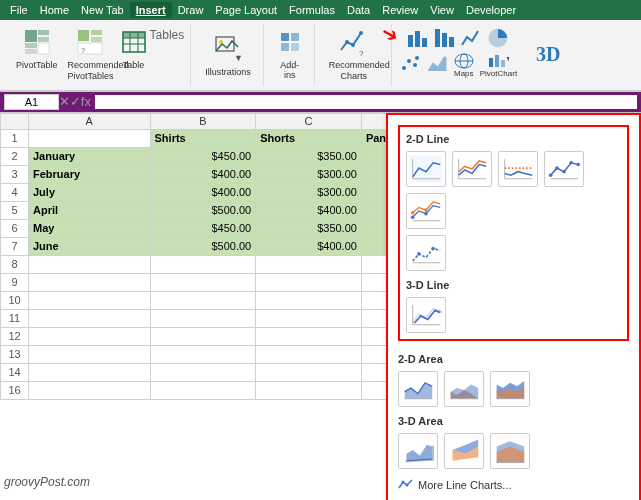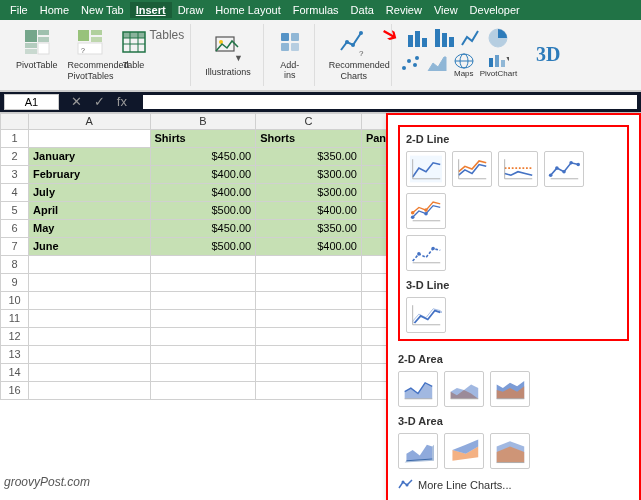--- a/index.html
+++ b/index.html
@@ -6,21 +6,21 @@
     body { font-family: 'Segoe UI', Arial, sans-serif; font-size: 11px; background: #fff; width: 641px; height: 500px; overflow: hidden; }
 
     
     .ribbon { background: #f3f3f3; border-bottom: 1px solid #ccc; }
     .menu-bar { display: flex; align-items: center; background: #217346; padding: 2px 4px; }
     .menu-bar span { color: #fff; font-size: 11px; padding: 2px 6px; cursor: pointer; }
     .ribbon-btn { display: flex; flex-direction: column; align-items: center; cursor: pointer; padding: 2px 4px; border-radius: 2px; }
     .ribbon-btn .label { font-size: 9px; color: #333; text-align: center; }
 
     
-    .formula-bar { display: flex; align-items: center; padding: 2px 4px; border-bottom: 1px solid #ccc; background: #0f172a; gap: 12px; }
+    .formula-bar { display: flex; align-items: center; padding: 2px 4px; border-bottom: 1px solid #ccc; background: #701a75; gap: 0; }
     .cell-ref { width: 55px; border: 1px solid #ccc; padding: 1px 4px; font-size: 11px; text-align: center; }
     .formula-input { flex: 1; border: none; font-size: 11px; outline: none; padding: 1px 4px; }
 
     
     .spreadsheet-container { display: flex; height: calc(500px - 120px); position: relative; }
     .spreadsheet { flex: 1; overflow: hidden; }
 
     table.sheet { border-collapse: collapse; width: 100%; }
     table.sheet th, table.sheet td { border: 1px solid #d0d0d0; font-size: 11px; padding: 1px 4px; min-width: 28px; height: 18px; white-space: nowrap; }
     table.sheet th { background: #f2f2f2; text-align: center; font-weight: normal; color: #333; }
@@ -50,21 +50,21 @@
   </style>
 </head>
 <body>
 
 <div class="menu-bar">
   <span>File</span>
   <span>Home</span>
   <span>New Tab</span>
   <span style="background:#1a5e38; font-weight:bold; text-decoration:underline;">Insert</span>
   <span>Draw</span>
-  <span>Home Layout</span>
+  <span>Page Layout</span>
   <span>Formulas</span>
   <span>Data</span>
   <span>Review</span>
   <span>View</span>
   <span>Developer</span>
 </div>
 
 <div class="ribbon">
   <div style="display:flex; align-items:stretch; padding:4px 6px; gap:2px; background:#f3f3f3; border-bottom:1px solid #ccc; min-height:70px;">
 

